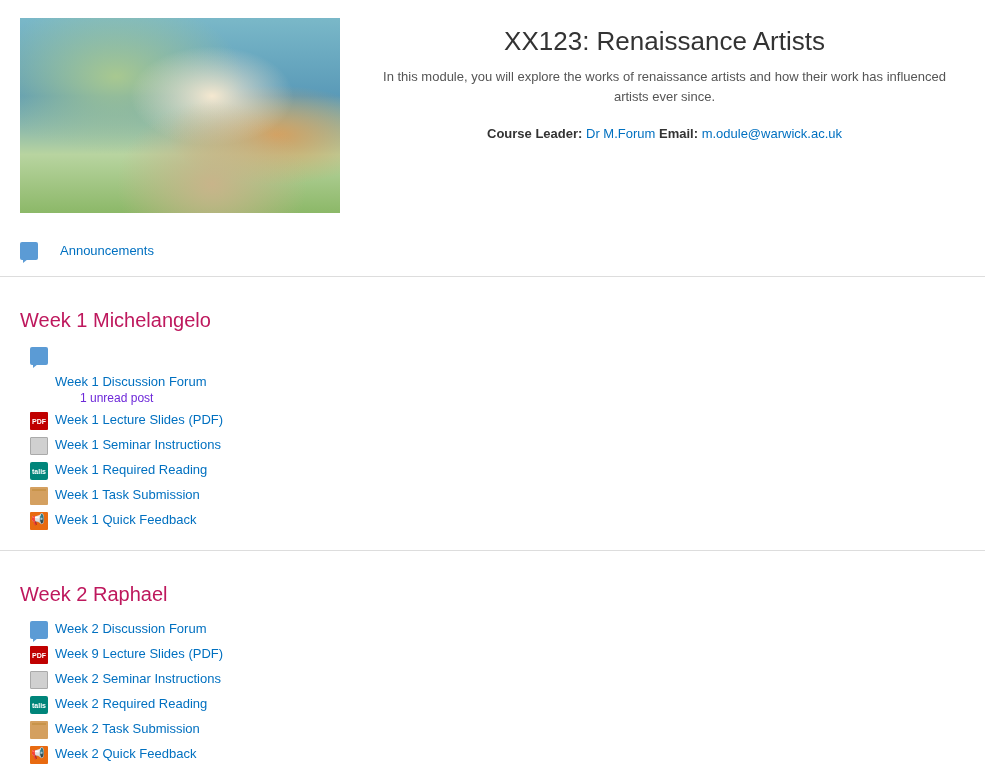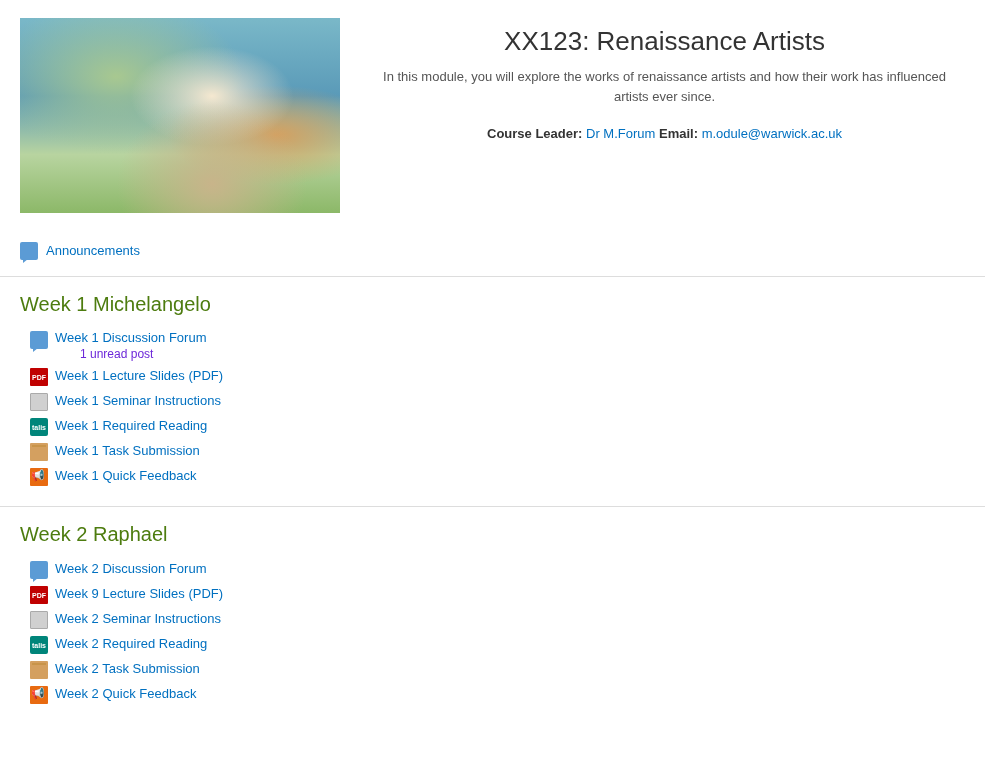--- a/index.html
+++ b/index.html
@@ -67,60 +67,62 @@
       text-decoration: none;
     }
 
     .announcements-section {
       padding: 10px 20px 16px 20px;
     }
 
     .announcements-link {
       display: flex;
       align-items: center;
-      gap: 8px;
+      gap: 22px;
       color: #0070c0;
       text-decoration: none;
       font-size: 13px;
     }
 
     .divider {
       height: 1px;
       background: #ddd;
       margin: 0 0;
     }
 
     .week-section {
       padding: 16px 20px 20px 20px;
     }
 
     .week-title {
       font-size: 20px;
-      color: #4d7c0f;
+      color: #be185d;
       font-weight: normal;
       margin-bottom: 14px;
+      margin-top: 16px;
     }
 
     .week-items {
       display: flex;
       flex-direction: column;
       gap: 6px;
       padding-left: 10px;
     }
 
     .week-item {
       display: flex;
       align-items: flex-start;
       gap: 7px;
     }
 
     .week-item a {
       color: #0070c0;
       text-decoration: none;
       font-size: 13px;
+      margin-top: 28px;
     }
 
     .unread-badge {
       color: #6d28d9;
       font-size: 12px;
       padding-left: 25px;
       margin-top: 2px;
     }
 
     .item-with-badge {

